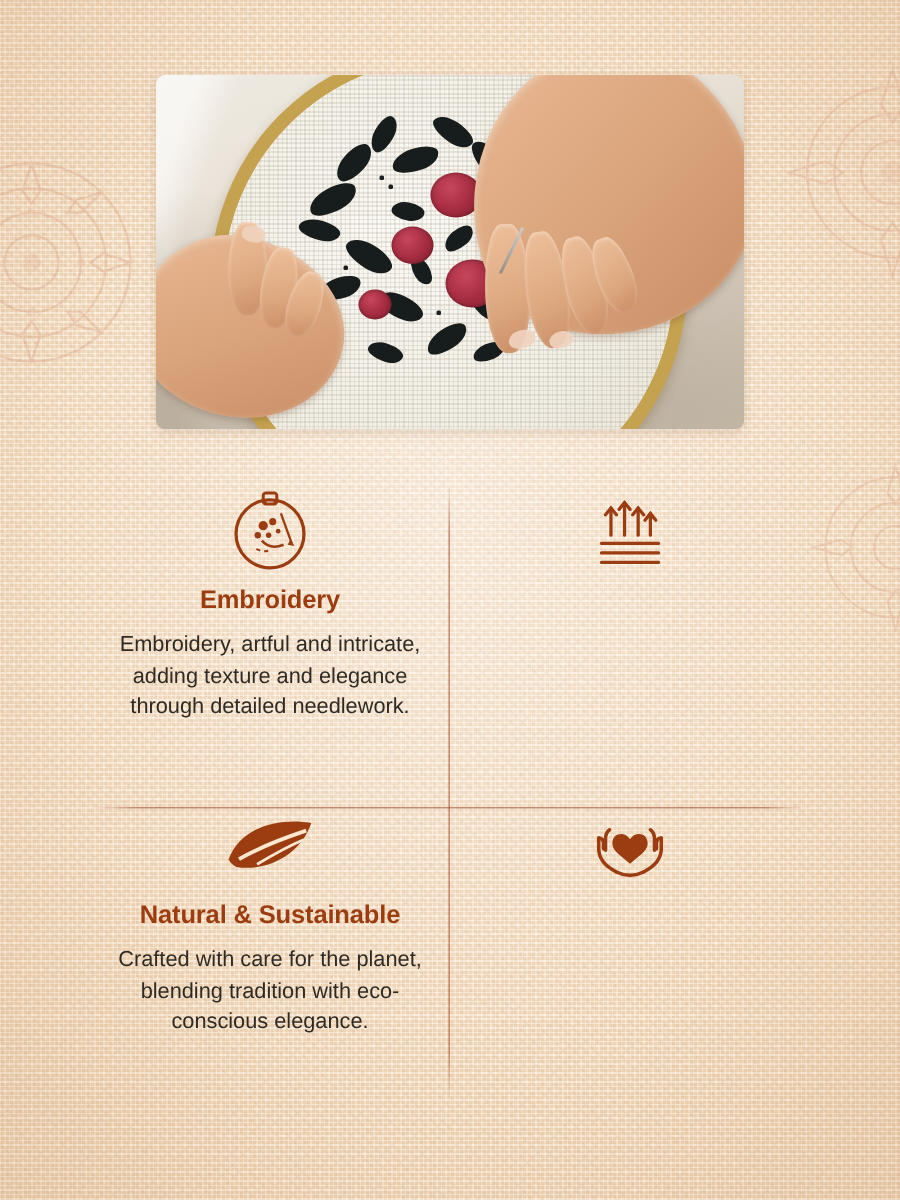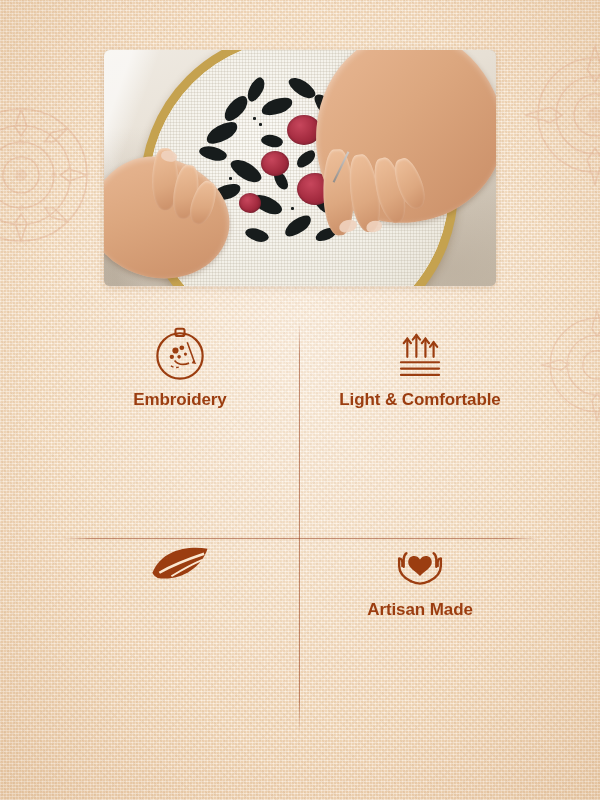--- a/index.html
+++ b/index.html
@@ -397,20 +397,21 @@
           <circle cx="31" cy="34" r="2"></circle>
           <circle cx="38" cy="31" r="1.7"></circle>
         </g>
         <path d="M26 38 q6 7 16 3" fill="none" stroke="#9b3d10" stroke-width="1.9"></path>
         <path d="M40 18 l8 22" stroke="#9b3d10" stroke-width="1.7" fill="none"></path>
         <path d="M47 37 l3 5 -5 -1 z" fill="#9b3d10"></path>
         <path d="M22 44 q5 3 10 1" fill="none" stroke="#9b3d10" stroke-width="1.5" stroke-dasharray="3 3"></path>
       </svg>
     </div>
     <h3 class="feat-title">Embroidery</h3>
+    <p class="feat-desc">Embroidery, artful and intricate, adding texture and elegance through detailed needlework.</p>
   </div>
 
   <div class="cell">
     <div class="icon-wrap">
       <svg width="58" height="58" viewBox="0 0 64 64">
         <g fill="none" stroke="#9b3d10" stroke-width="2.4" stroke-linecap="round">
           <path d="M18 34 V14"></path>
           <path d="M14 19 l4 -5 4 5"></path>
           <path d="M28 34 V10"></path>
           <path d="M24 15 l4 -5 4 5"></path>
@@ -419,43 +420,43 @@
           <path d="M47 34 V18"></path>
           <path d="M43 23 l4 -5 4 5"></path>
         </g>
         <g fill="none" stroke="#9b3d10" stroke-width="2.4" stroke-linecap="round">
           <path d="M11 40 H53"></path>
           <path d="M11 47 H53"></path>
           <path d="M11 54 H53"></path>
         </g>
       </svg>
     </div>
-    <h3 class="feat-title">Light &amp; Comfortable</h3>
   </div>
 
   <div class="cell">
     <div class="icon-wrap">
       <svg width="62" height="50" viewBox="0 0 72 50">
         <path d="M4 34 C14 8 44 2 68 6 C60 30 34 44 10 40 C8 39 5 37 4 34 Z" fill="#9b3d10"></path>
         <path d="M12 34 C26 26 46 18 64 12" fill="none" stroke="#fbe7d0" stroke-width="3"></path>
         <path d="M26 38 C36 32 50 24 62 19" fill="none" stroke="#fbe7d0" stroke-width="2.2"></path>
       </svg>
     </div>
+    <h3 class="feat-title">Natural &amp; Sustainable</h3>
+    <p class="feat-desc">Crafted with care for the planet, blending tradition with eco-conscious elegance.</p>
   </div>
 
   <div class="cell">
     <div class="icon-wrap">
       <svg width="58" height="58" viewBox="0 0 64 64">
         <path d="M32 26 c-3.5 -6 -13 -5 -13 3 0 6 8 10 13 15 5 -5 13 -9 13 -15 0 -8 -9.5 -9 -13 -3 Z" fill="#9b3d10"></path>
         <g fill="none" stroke="#9b3d10" stroke-width="2.6" stroke-linecap="round" stroke-linejoin="round">
           <path d="M22 50 C14 46 9 40 9 33 L9 25"></path>
           <path d="M9 25 q3.5 0 3.5 4 L12.5 33"></path>
           <path d="M17 19 q-3 2 -3 7 L14 34"></path>
           <path d="M42 50 C50 46 55 40 55 33 L55 25"></path>
           <path d="M55 25 q-3.5 0 -3.5 4 L51.5 33"></path>
           <path d="M47 19 q3 2 3 7 L50 34"></path>
           <path d="M22 50 q10 5 20 0"></path>
         </g>
       </svg>
     </div>
-    <h3 class="feat-title">Artisan Made</h3>
   </div>
 </div>
 
 </body></html>

